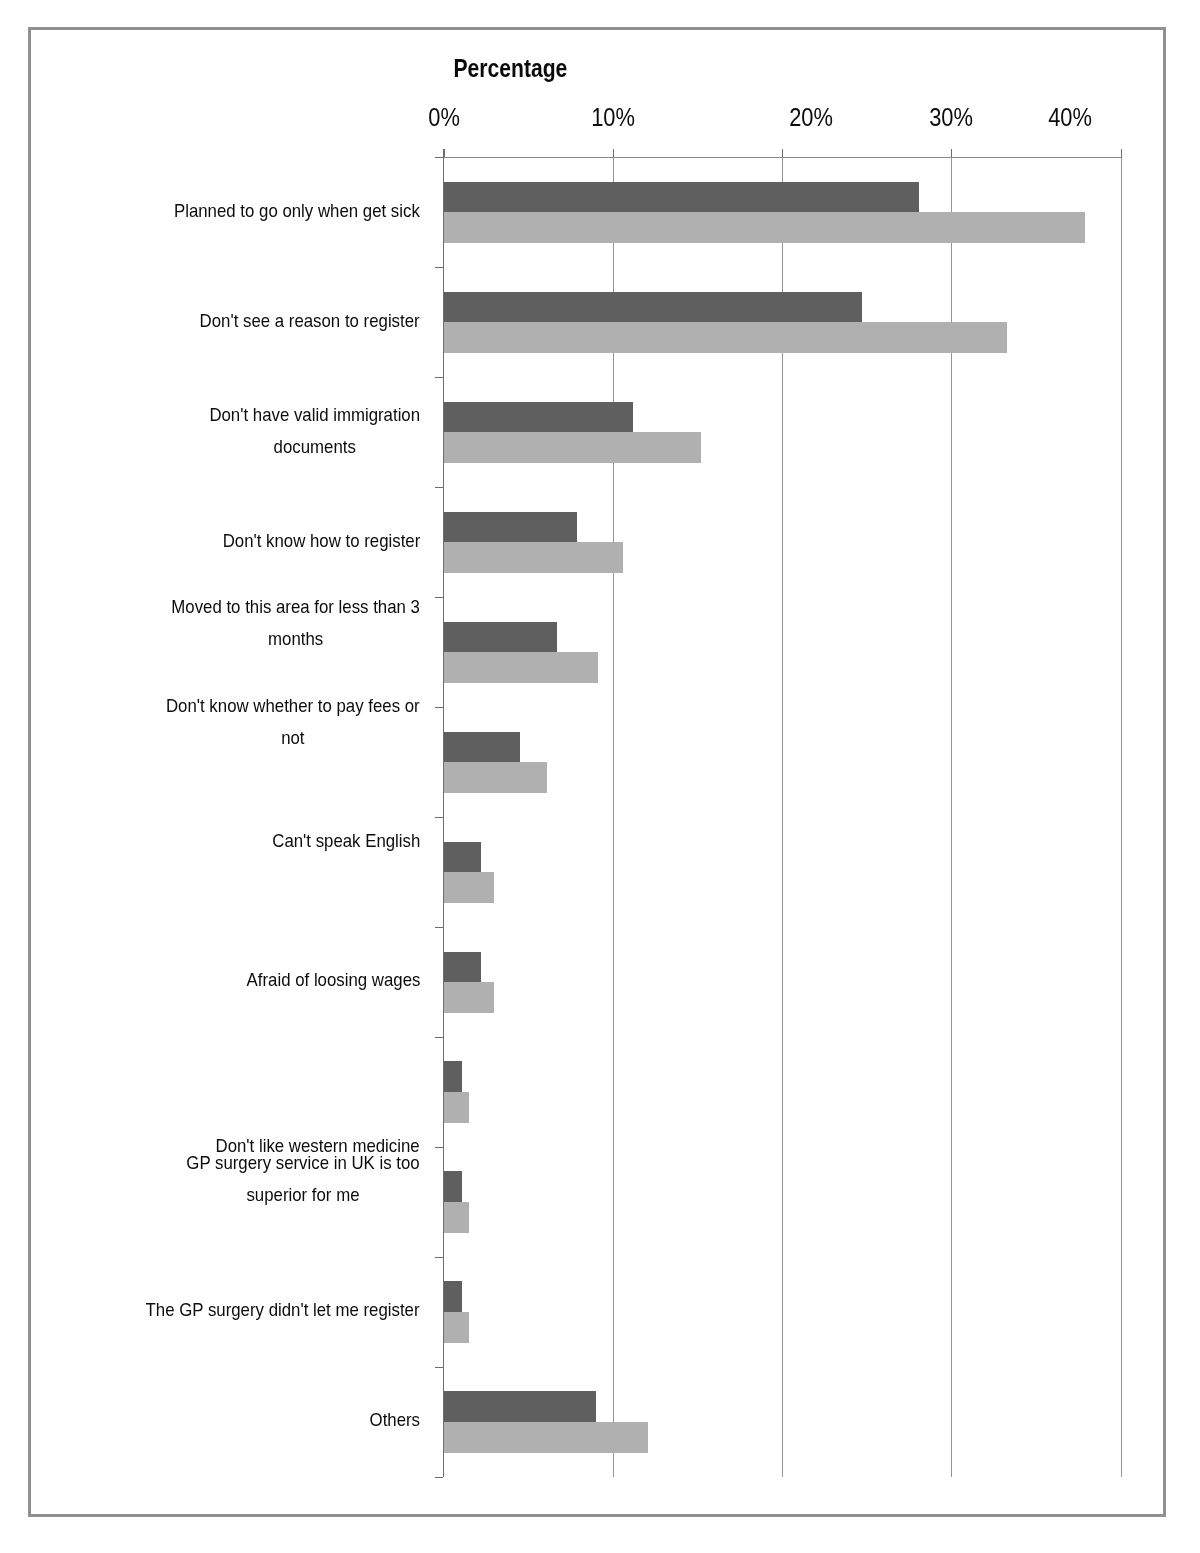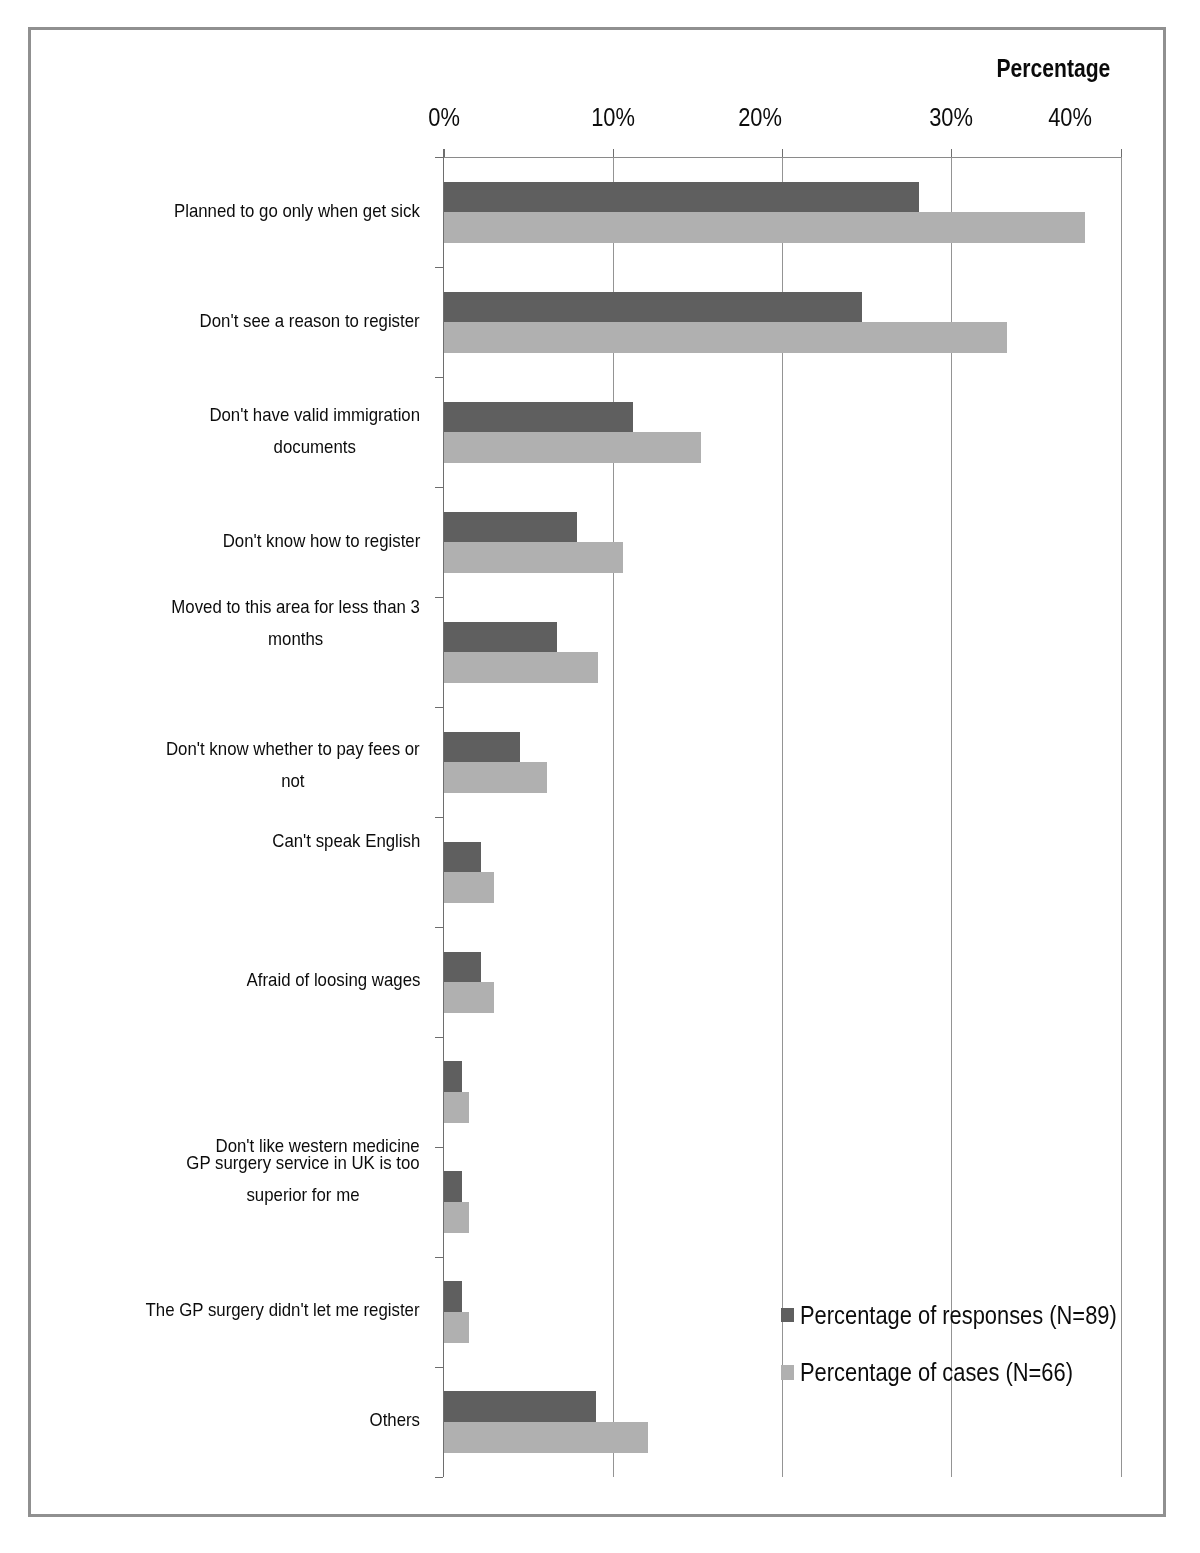--- a/index.html
+++ b/index.html
@@ -4,21 +4,21 @@
 <title>Percentage</title>
 <style>
   html,body{margin:0;padding:0;background:#ffffff;}
   body{width:1200px;height:1553px;overflow:hidden;
        font-family:"Liberation Sans",sans-serif;color:#0c0c0c;}
   #figure{position:absolute;left:0;top:0;width:1200px;height:1553px;background:#fff;}
   #frame{position:absolute;left:28px;top:27px;width:1138px;height:1490px;
          border:3px solid #909090;box-sizing:border-box;}
 
   
-  #title{position:absolute;left:443px;top:55px;width:678px;text-align:right;
+  #title{position:absolute;left:443px;top:55px;width:678px;text-align:left;
          font-size:25px;font-weight:bold;line-height:26px;color:#0a0a0a;}
   #title span{display:inline-block;transform:scaleX(.845) translateZ(0);transform-origin:center;}
 
   
   .tlab{position:absolute;top:103.5px;width:120px;text-align:center;
         font-size:25px;line-height:26px;}
   .tlab span{display:inline-block;transform:scaleX(.875) translateZ(0);transform-origin:center;}
 
   
   #plot{position:absolute;left:443.6px;top:157.3px;width:677.2px;height:1319.7px;}
@@ -51,21 +51,21 @@
 
 <div id="figure">
 
   <div id="frame"></div>
 
   <div id="title"><span>Percentage</span></div>
 
   <div id="ticklabels">
   <div class="tlab" style="left:383.6px"><span>0%</span></div>
   <div class="tlab" style="left:552.9px"><span>10%</span></div>
-  <div class="tlab" style="left:700px"><span>20%</span></div>
+  <div class="tlab" style="left:751px"><span>20%</span></div>
   <div class="tlab" style="left:891.5px"><span>30%</span></div>
   <div class="tlab" style="left:1010px"><span>40%</span></div>
   </div>
 
   <div id="plot">
     <div id="topaxis"></div>
     <div id="catline"></div>
     <div class="vtick" style="left:0.0px"></div>
     <div class="grid" style="left:169.3px"></div>
     <div class="vtick" style="left:169.3px"></div>
@@ -113,33 +113,23 @@
     <div class="bar s0" style="top:1234.11px;width:152.37px;height:30.6px"></div>
     <div class="bar s1" style="top:1264.71px;width:204.85px;height:30.6px"></div>
   </div>
 
   <div id="labels">
   <div class="clab" style="top:194.59px"><i><span>Planned to go only when get sick</span></i></div>
   <div class="clab" style="top:304.56px"><i><span>Don't see a reason to register</span></i></div>
   <div class="clab" style="top:398.54px"><i><span>Don't have valid immigration</span><br><span>documents</span></i></div>
   <div class="clab" style="top:524.51px"><i><span>Don't know how to register</span></i></div>
   <div class="clab" style="top:591px"><i><span>Moved to this area for less than 3</span><br><span>months</span></i></div>
-  <div class="clab" style="top:733px"><i><span>Don't know whether to pay fees or</span><br><span>not</span></i></div>
+  <div class="clab" style="top:690px"><i><span>Don't know whether to pay fees or</span><br><span>not</span></i></div>
   <div class="clab" style="top:825px"><i><span>Can't speak English</span></i></div>
   <div class="clab" style="top:964.41px"><i><span>Afraid of loosing wages</span></i></div>
   <div class="clab" style="top:1130px"><i><span>Don't like western medicine</span></i></div>
   <div class="clab" style="top:1147px"><i><span>GP surgery service in UK is too</span><br><span>superior for me</span></i></div>
   <div class="clab" style="top:1294.34px"><i><span>The GP surgery didn't let me register</span></i></div>
   <div class="clab" style="top:1404.31px"><i><span>Others</span></i></div>
   </div>
 
-  <div id="legend">
-  <div class="lrow" style="top:0.0px">
-    <div class="lsw s0"></div>
-    <div class="ltx"><span>Percentage of responses (N=89)</span></div>
-  </div>
-  <div class="lrow" style="top:57.4px">
-    <div class="lsw s1"></div>
-    <div class="ltx"><span>Percentage of cases (N=66)</span></div>
-  </div>
-  </div>
 
 </div>
 
 </body></html>

